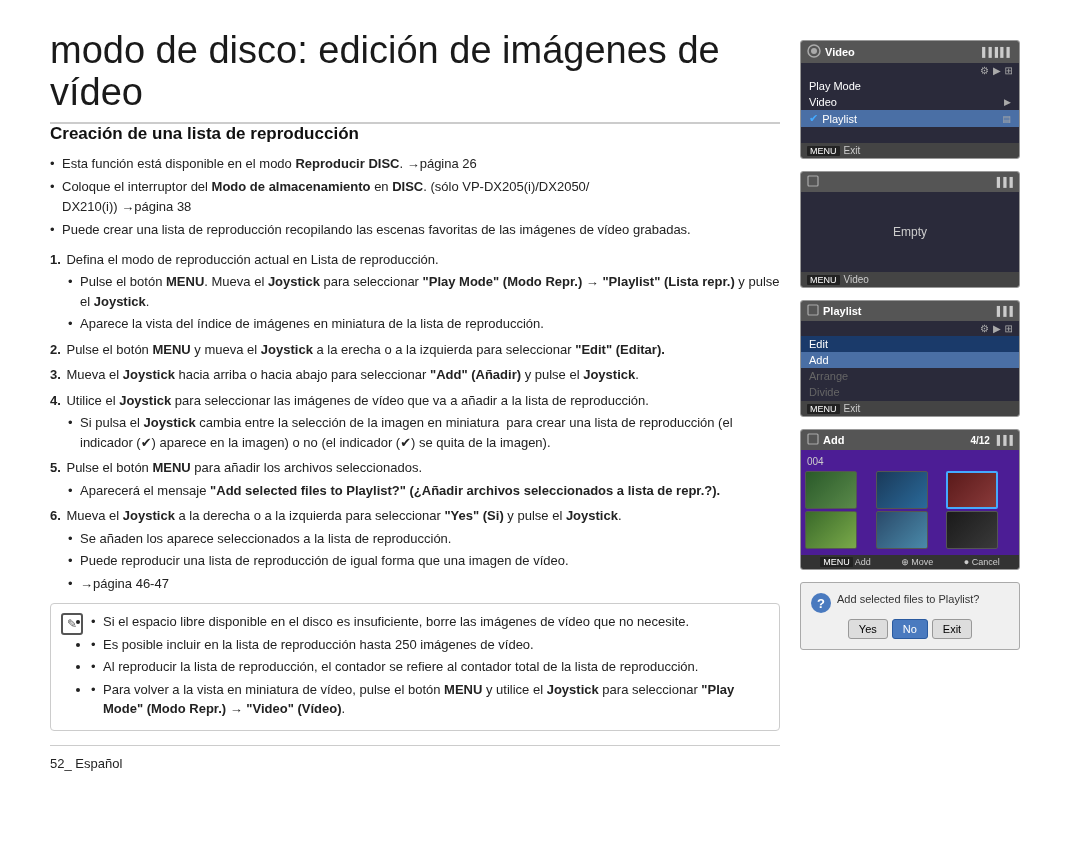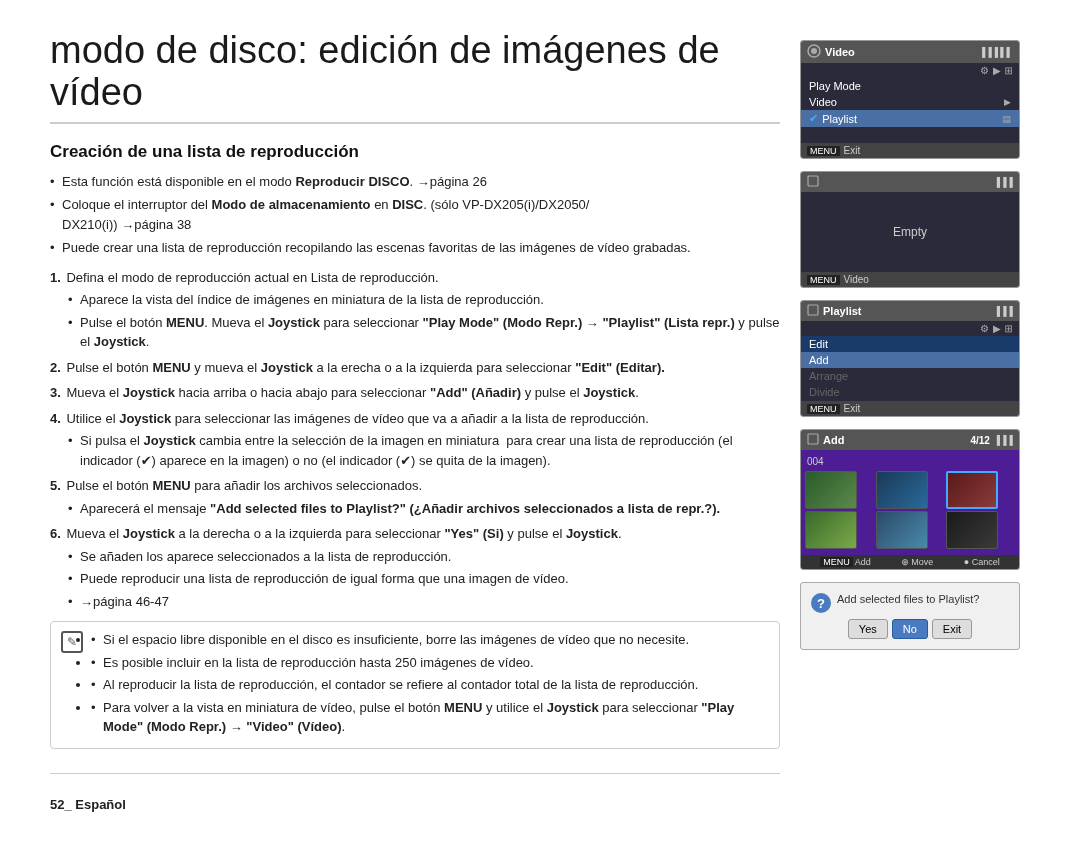--- a/index.html
+++ b/index.html
@@ -36,21 +36,20 @@
       padding-top: 10px;
     }
 
     
     .page-title {
       font-size: 38px;
       font-weight: normal;
       color: #1a1a1a;
       border-bottom: 2px solid #ccc;
       padding-bottom: 8px;
-      margin-bottom: 18px;
       line-height: 1.1;
     }
 
     .section-title {
       font-size: 17px;
       font-weight: bold;
       margin-bottom: 10px;
       color: #111;
     }
 
@@ -149,24 +148,24 @@
     }
 
     .note-content li::before {
       content: "•";
       position: absolute;
       left: 0;
     }
 
     .page-number {
       font-size: 13px;
-      font-weight: bold;
-      margin-top: 24px;
+      font-weight: normal;
+      margin-top: 14px;
       border-top: 1px solid #ccc;
-      padding-top: 23px;
+      padding-top: 10px;
     }
 
     
     .ui-panel {
       background: #e8e8e8;
       border: 1px solid #999;
       border-radius: 3px;
       overflow: hidden;
       font-size: 11px;
       margin-bottom: 4px;
@@ -338,32 +337,32 @@
 
 <div class="page-container">
 
   <div class="main-content">
 
     <h1 class="page-title">modo de disco: edición de imágenes de vídeo</h1>
 
     <h2 class="section-title">Creación de una lista de reproducción</h2>
 
     <ul class="bullet-list">
-      <li>Esta función está disponible en el modo <b>Reproducir DISCO</b>. →página 26</li>
+      <li>Esta función está disponible en el modo <b>Reproducir DISC</b>. →página 26</li>
       <li>Coloque el interruptor del <b>Modo de almacenamiento</b> en <b>DISC</b>. (sólo VP-DX205(i)/DX2050/<br>DX210(i)) →página 38</li>
       <li>Puede crear una lista de reproducción recopilando las escenas favoritas de las imágenes de vídeo grabadas.</li>
     </ul>
 
     <ol class="numbered-list">
 
       <li>
         <span class="num">1.</span>&nbsp;Defina el modo de reproducción actual en Lista de reproducción.
         <ul class="sub-bullets">
+          <li>Pulse el botón <b>MENU</b>. Mueva el <b>Joystick</b> para seleccionar <b>"Play Mode" (Modo Repr.) → "Playlist" (Lista repr.)</b> y pulse el <b>Joystick</b>.</li>
           <li>Aparece la vista del índice de imágenes en miniatura de la lista de reproducción.</li>
-          <li>Pulse el botón <b>MENU</b>. Mueva el <b>Joystick</b> para seleccionar <b>"Play Mode" (Modo Repr.) → "Playlist" (Lista repr.)</b> y pulse el <b>Joystick</b>.</li>
         </ul>
       </li>
 
       <li>
         <span class="num">2.</span>&nbsp;Pulse el botón <b>MENU</b> y mueva el <b>Joystick</b> a la erecha o a la izquierda para seleccionar <b>"Edit" (Editar).</b>
       </li>
 
       <li>
         <span class="num">3.</span>&nbsp;Mueva el <b>Joystick</b> hacia arriba o hacia abajo para seleccionar <b>"Add" (Añadir)</b> y pulse el <b>Joystick</b>.
       </li>

